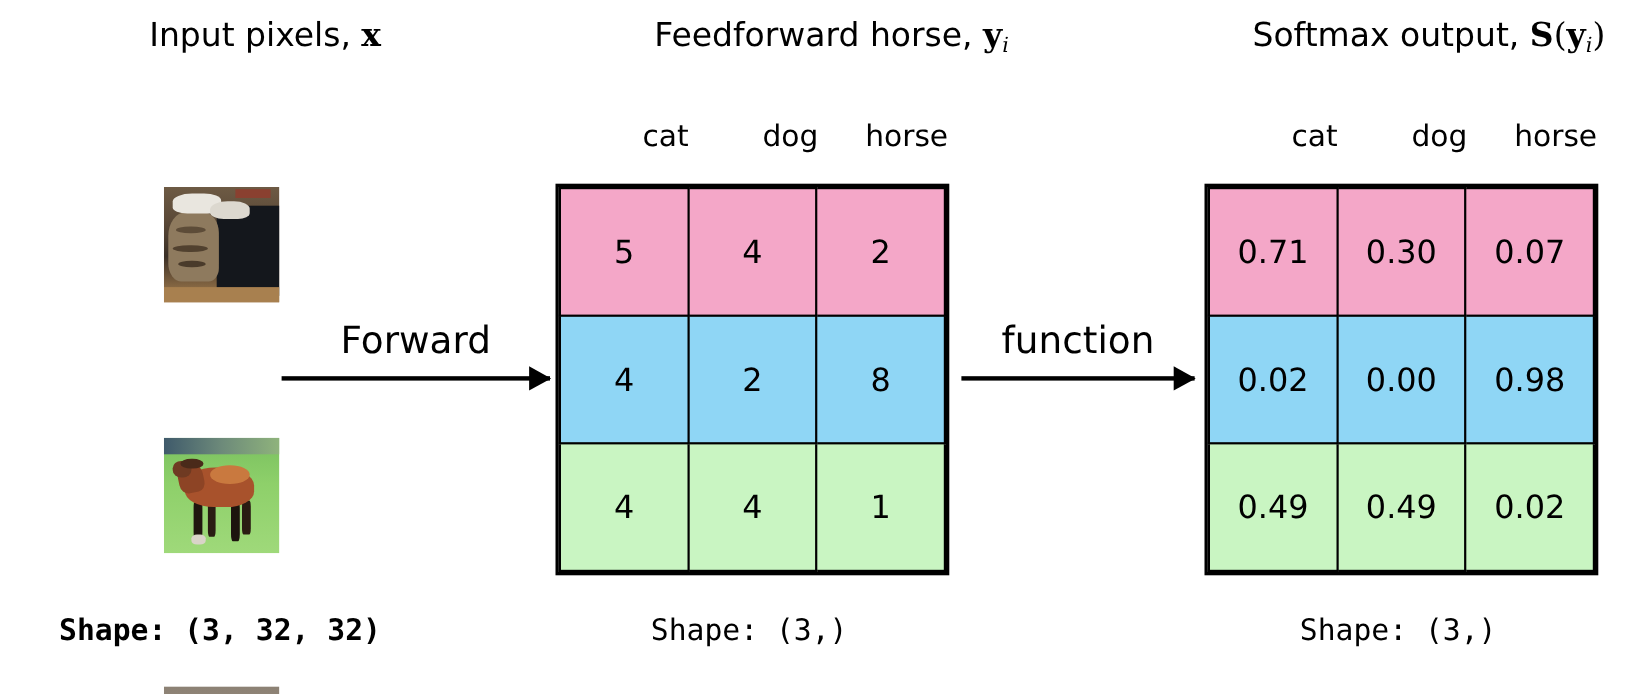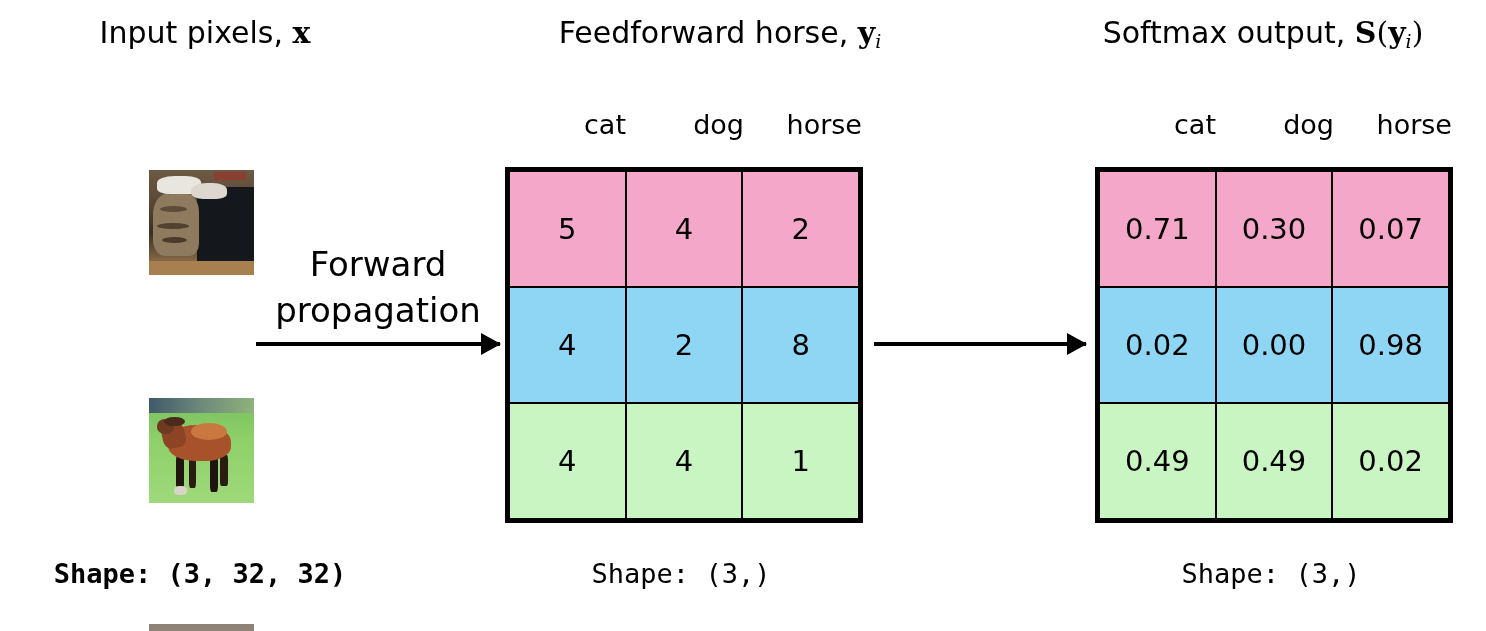--- a/index.html
+++ b/index.html
@@ -19,20 +19,21 @@
     overflow: hidden;
   }
   .abs { position: absolute; }
 
   
   .col-title {
     font-size: 30px;
     line-height: 1;
     white-space: nowrap;
     text-align: center;
+    padding-left: 36px;
   }
   .col-title .bm { font-weight: bold; font-family: "DejaVu Serif", serif; }
   .col-title .sub {
     font-size: 19px;
     font-style: italic;
     font-family: "DejaVu Serif", serif;
     vertical-align: -0.28em;
     margin-left: 0px;
   }
   .col-title .paren { font-family: "DejaVu Serif", serif; }
@@ -191,21 +192,20 @@
   <div class="abs thumb" style="left:149px; top:414px;">
     <div class="lay dog-bg"></div>
 
   </div>
 
   <div class="abs" style="left:256px; top:342px; width:244px; height:4px;">
     <div class="arrow-line"></div>
     <div class="arrow-head"></div>
     <div class="arrow-label">
       <div>Forward</div>
-      <div>propagation</div>
     </div>
   </div>
 
   <div class="abs hdr-row" style="left:508px; top:111px; width:354px;">
     <div class="hdr-cell" style="width:33.333%">cat</div>
     <div class="hdr-cell" style="width:33.333%">dog</div>
     <div class="hdr-cell" style="width:33.333%">horse</div>
   </div>
 
   <div class="abs matrix" style="left:505px; top:167px; width:352px; height:350px;">
@@ -227,20 +227,21 @@
           <td class="r2">1</td>
         </tr>
       </tbody>
     </table>
   </div>
 
   <div class="abs" style="left:874px; top:342px; width:212px; height:4px;">
     <div class="arrow-line"></div>
     <div class="arrow-head"></div>
     <div class="arrow-label">
+      <div>function</div>
     </div>
   </div>
 
   <div class="abs hdr-row" style="left:1098px; top:111px; width:354px;">
     <div class="hdr-cell" style="width:33.333%">cat</div>
     <div class="hdr-cell" style="width:33.333%">dog</div>
     <div class="hdr-cell" style="width:33.333%">horse</div>
   </div>
 
   <div class="abs matrix" style="left:1095px; top:167px; width:352px; height:350px;">

